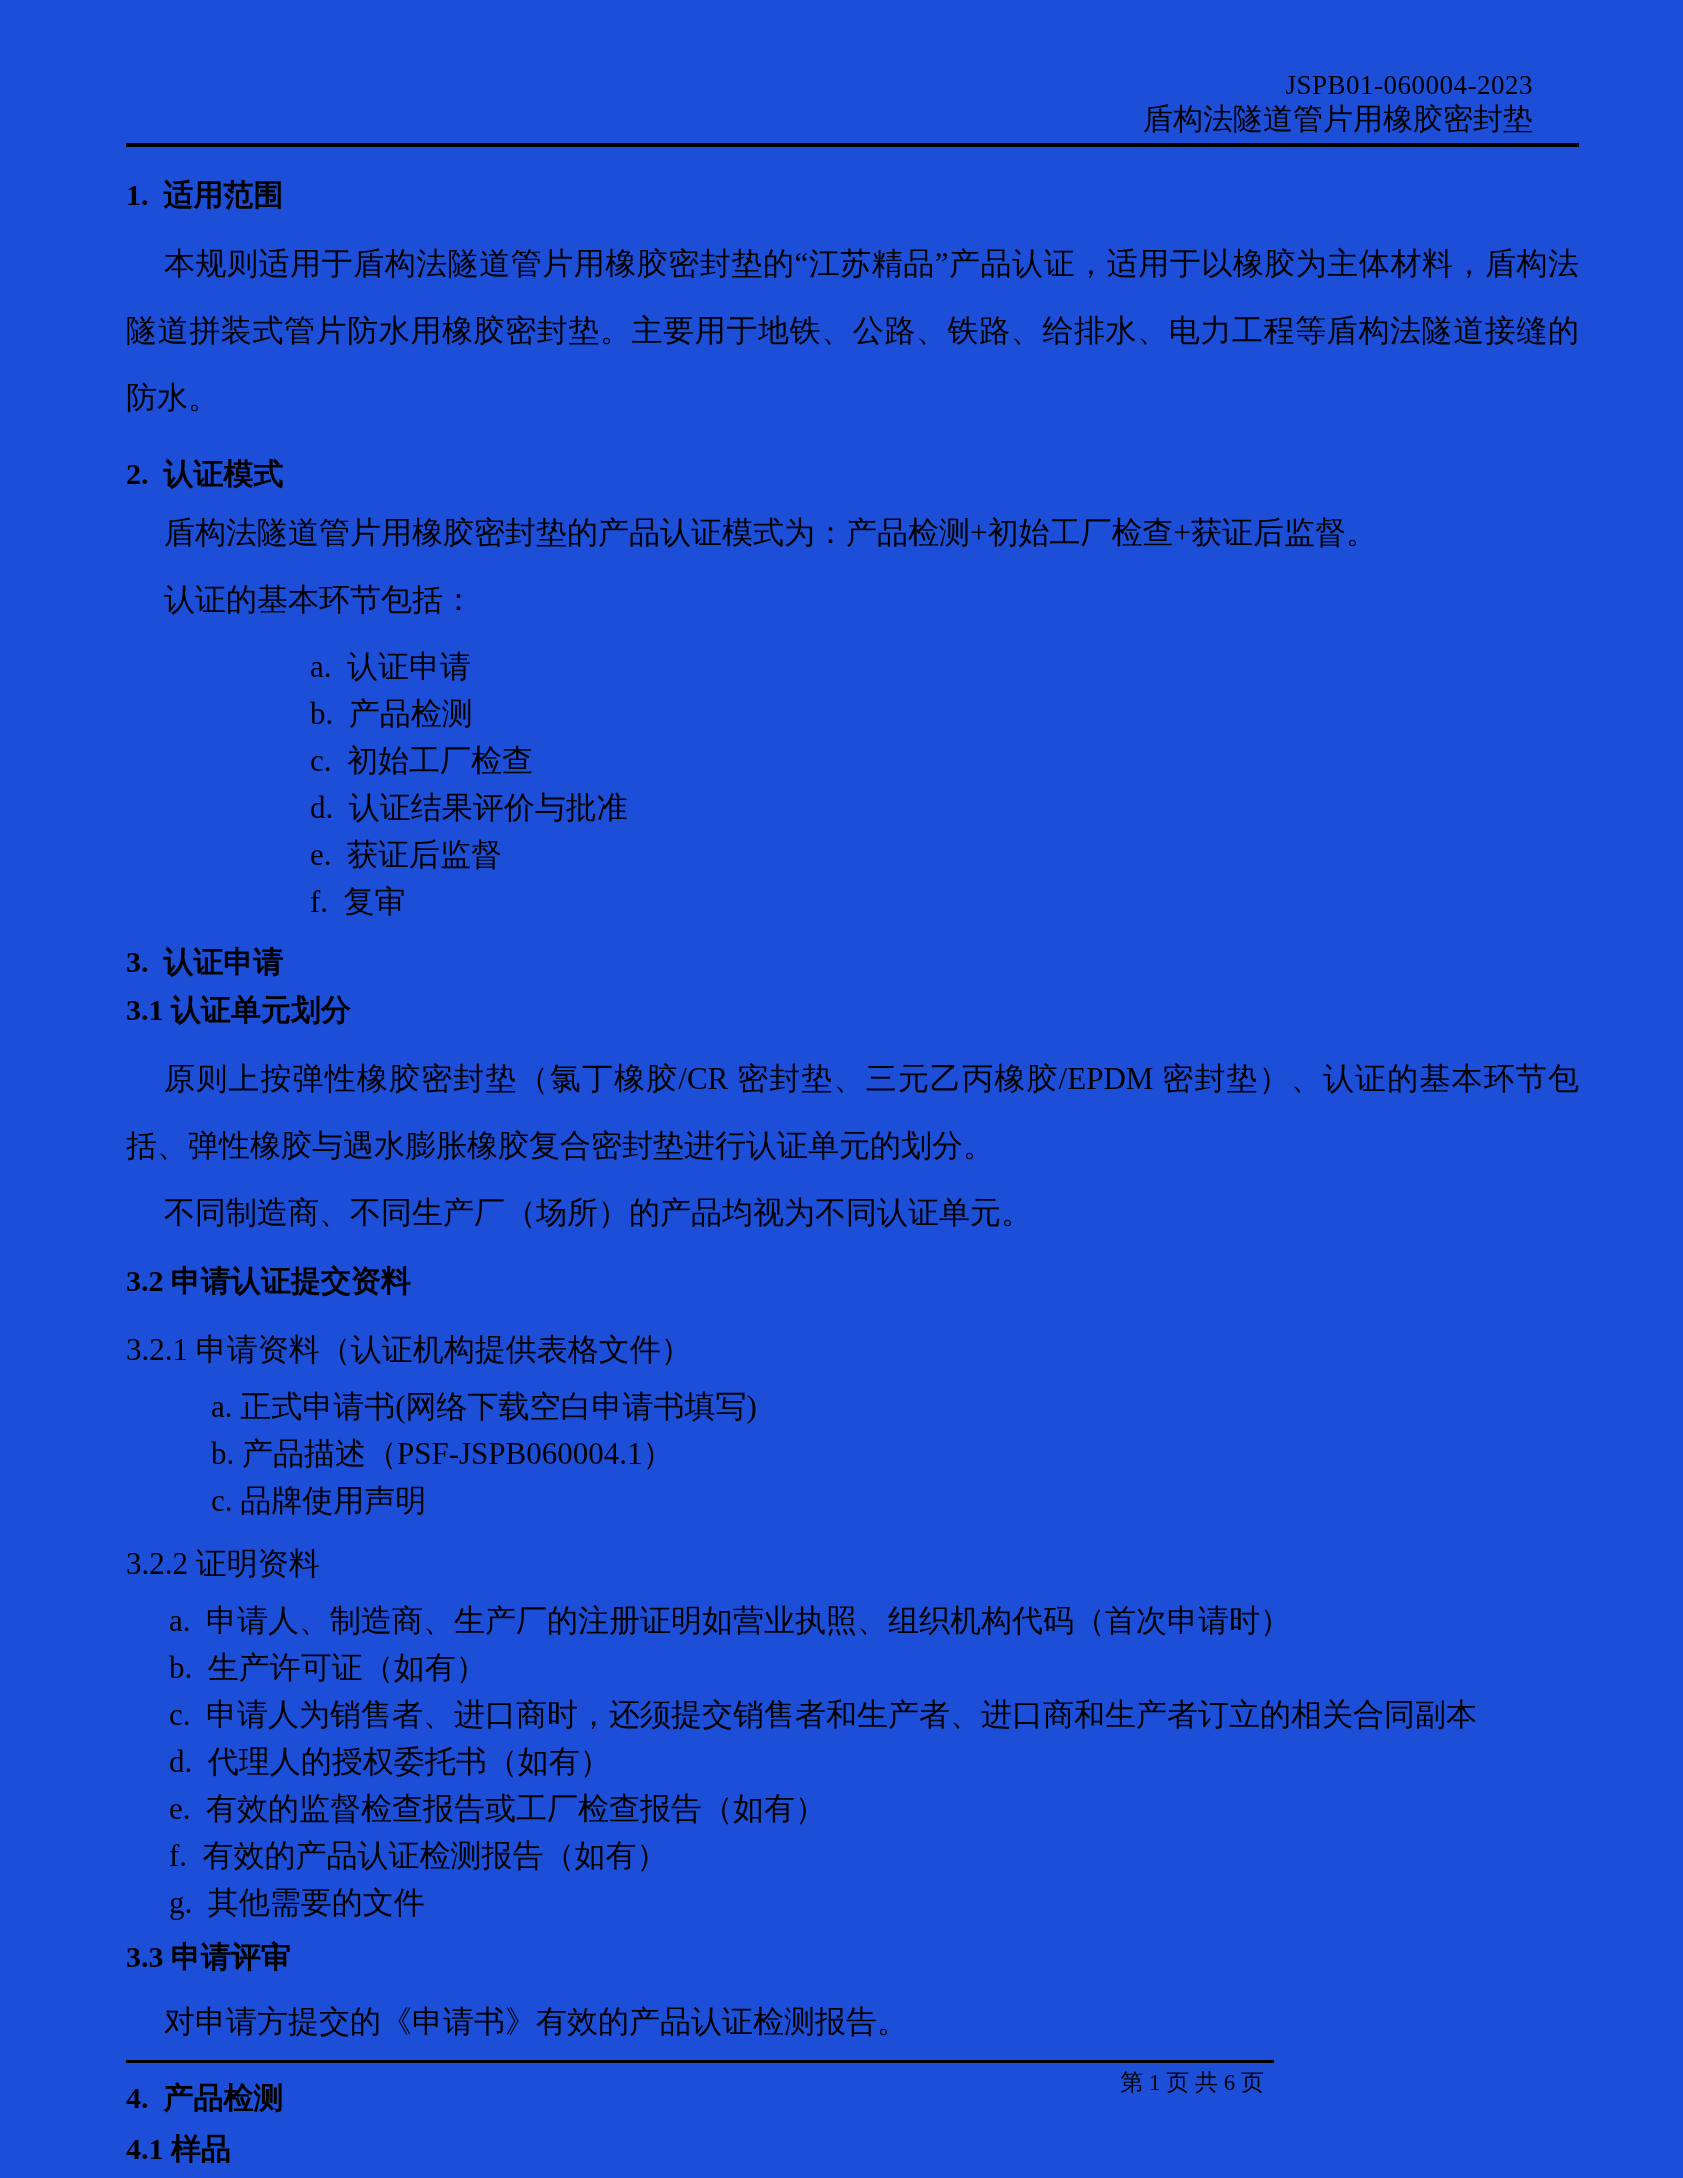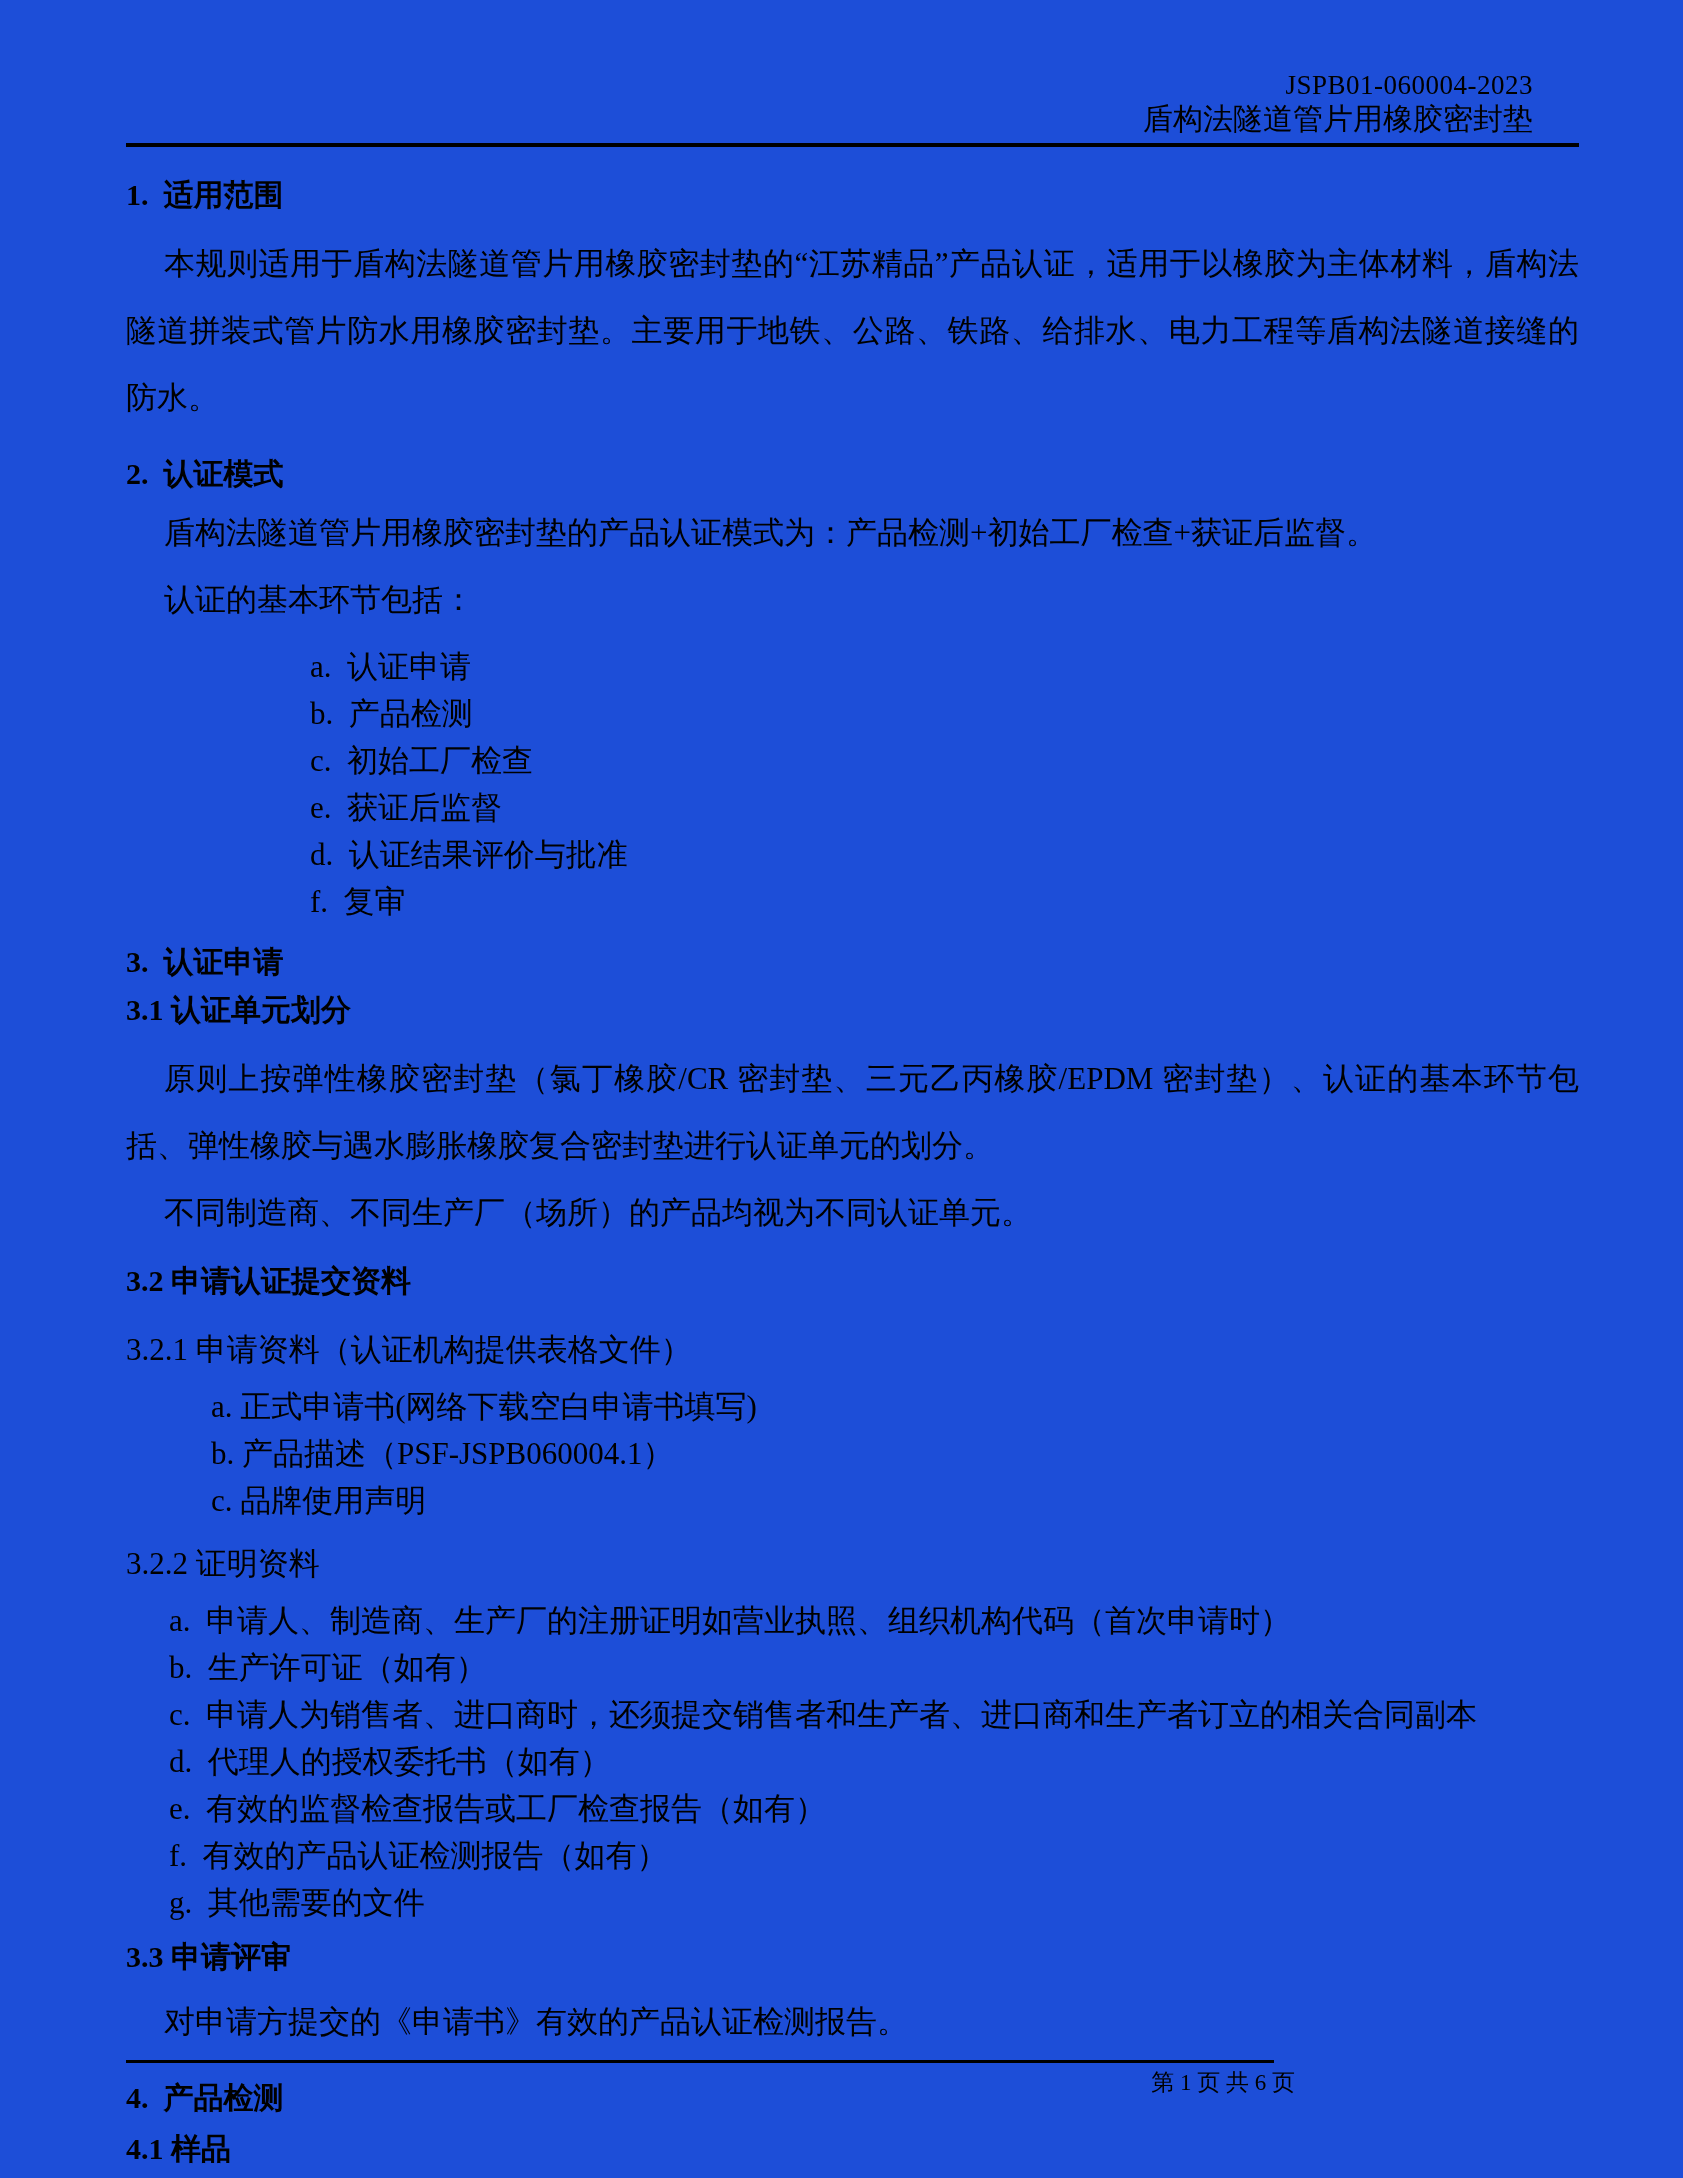--- a/index.html
+++ b/index.html
@@ -42,21 +42,21 @@
   #h-s32 { margin-top: 17px; }
   #p-s321 { margin-top: 17px; }
   #p-s322 { margin-top: 6px; }
   #h-s33 { margin-top: 13px; }
   #p-s33 { margin-top: 13px; }
   #h-s4 { margin-top: 25px; }
   #h-s41 { margin-top: 15px; }
   #p-s411 { margin-top: 15px; }
   
   .footer-rule { position: absolute; left: 126px; top: 2060px; width: 1148px; height: 3px; background: #000; }
-  .page-number { position: absolute; top: 2069px; right: 388px; font-size: 23px; line-height: 28px; }
+  .page-number { position: absolute; top: 2069px; right: 419px; font-size: 23px; line-height: 28px; }
 </style>
 </head>
 <body>
 
 <div class="page">
 
   <header class="page-header">
     <div class="doc-number">JSPB01-060004-2023</div>
     <div class="doc-title">盾构法隧道管片用橡胶密封垫</div>
   </header>
@@ -67,22 +67,22 @@
     <h2 class="sec" id="h-s1">1.  适用范围</h2>
     <p class="body-p ind" id="p-s1">本规则适用于盾构法隧道管片用橡胶密封垫的“江苏精品”产品认证，适用于以橡胶为主体材料，盾构法隧道拼装式管片防水用橡胶密封垫。主要用于地铁、公路、铁路、给排水、电力工程等盾构法隧道接缝的防水。</p>
 
     <h2 class="sec" id="h-s2">2.  认证模式</h2>
     <p class="body-p ind" id="p-s2-intro">盾构法隧道管片用橡胶密封垫的产品认证模式为：产品检测+初始工厂检查+获证后监督。</p>
     <p class="body-p ind" id="p-steps-label">认证的基本环节包括：</p>
     <ul class="steps">
       <li>a.  认证申请</li>
       <li>b.  产品检测</li>
       <li>c.  初始工厂检查</li>
+      <li>d.  认证结果评价与批准</li>
       <li>e.  获证后监督</li>
-      <li>d.  认证结果评价与批准</li>
       <li>f.  复审</li>
     </ul>
 
     <h2 class="sec" id="h-s3">3.  认证申请</h2>
 
     <h3 class="subsec" id="h-s31">3.1 认证单元划分</h3>
     <p class="body-p ind" id="p-s31-1">原则上按弹性橡胶密封垫（氯丁橡胶/CR 密封垫、三元乙丙橡胶/EPDM 密封垫）、认证的基本环节包括、弹性橡胶与遇水膨胀橡胶复合密封垫进行认证单元的划分。</p>
     <p class="body-p ind" id="p-s31-2">不同制造商、不同生产厂（场所）的产品均视为不同认证单元。</p>
 
     <h3 class="subsec" id="h-s32">3.2 申请认证提交资料</h3>

